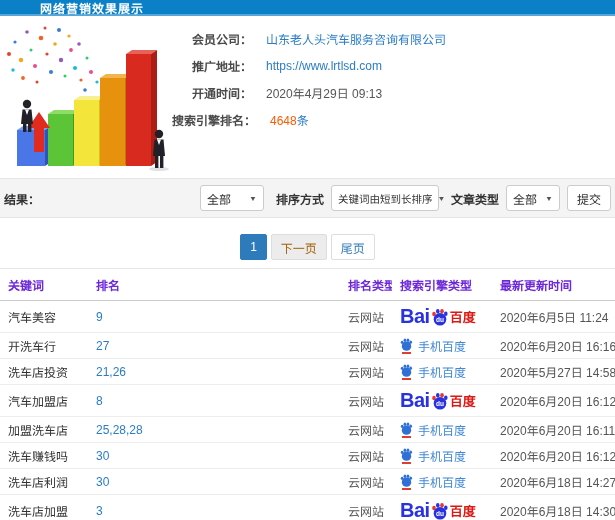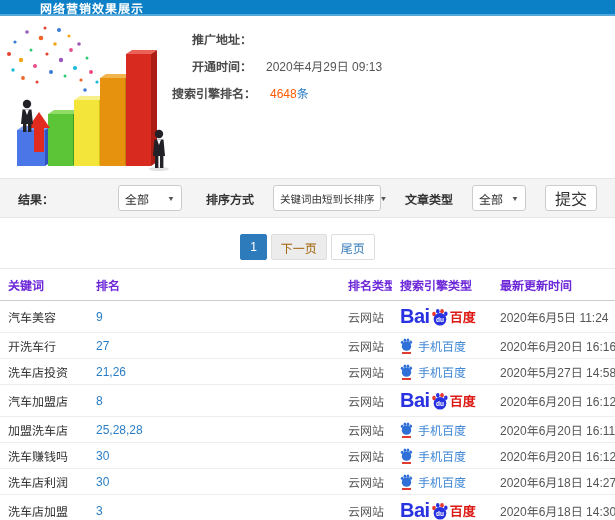--- a/index.html
+++ b/index.html
@@ -24,37 +24,37 @@
   .info-label { flex: 0 0 80px; text-align: right; font-weight: bold; color: #4a4a4a; white-space: nowrap; }
   .info-value { margin-left: 14px; white-space: nowrap; }
   .link { color: #2a7dc5; text-decoration: none; cursor: pointer; }
   .rank-count { color: #ff5a00; }
   .rank-unit { color: #2a7dc5; }
 
   
   .filter-bar {
     height: 40px; background: #f4f4f4;
     border-top: 1px solid #e6e6e6; border-bottom: 1px solid #e6e6e6;
-    display: flex; align-items: center; padding: 0 18px; gap: 19px;
+    display: flex; align-items: center; padding: 0 4px; gap: 7px;
   }
   .filter-result { font-weight: bold; }
   .filter-spacer { flex: 1; }
   .filter-label { font-weight: bold; margin-left: 5px; white-space: nowrap; }
   .select {
     background: #fff; border: 1px solid #ccc; border-radius: 3px; height: 26px;
     display: flex; align-items: center; justify-content: space-between;
     padding: 0 6px; cursor: pointer; white-space: nowrap;
   }
   .select .caret { font-size: 8px; color: #555; margin-left: 5px; transform: scaleY(.85); }
   .sel-engine { width: 64px; }
   .sel-sort { width: 108px; font-size: 10.5px; text-align: right; }
   .sel-article { width: 54px; }
   .submit-btn {
     height: 26px; background: #fff; border: 1px solid #ccc; border-radius: 3px;
-    padding: 0 9px; font-size: 16px; color: #333; cursor: pointer;
+    padding: 0 9px; font-size: 12px; color: #333; cursor: pointer;
     font-family: inherit;
   }
 
   
   .pagination { display: flex; justify-content: center; align-items: center; margin: 16px 0 8px; gap: 4px; }
   .page-btn {
     height: 26px; min-width: 16px; padding: 0 9px; display: inline-flex;
     align-items: center; justify-content: center; border: 1px solid #ddd;
     border-radius: 2px; font-size: 12px; cursor: pointer; background: #fff; color: #337ab7;
   }
@@ -161,21 +161,26 @@
           <polygon points="156,119.5 160,119.5 158,125" fill="#fff"></polygon>
           <rect x="154" y="136" width="3.4" height="12"></rect>
           <rect x="159" y="136" width="3.4" height="12"></rect>
         </g>
       </g>
     </svg>
   </div>
 
   <div class="info-panel">
     <div class="info-row">
+      <span class="info-label">会员公司：</span>
+      <a class="info-value link">山东老人头汽车服务咨询有限公司</a>
+    </div>
+    <div class="info-row">
       <span class="info-label">推广地址：</span>
+      <a class="info-value link">https://www.lrtlsd.com</a>
     </div>
     <div class="info-row">
       <span class="info-label">开通时间：</span>
       <span class="info-value" style="color:#555;">2020年4月29日 09:13</span>
     </div>
     <div class="info-row">
       <span class="info-label">搜索引擎排名：</span>
       <span class="info-value">
         <span class="rank-count">4648</span><span class="rank-unit">条</span>
       </span>

